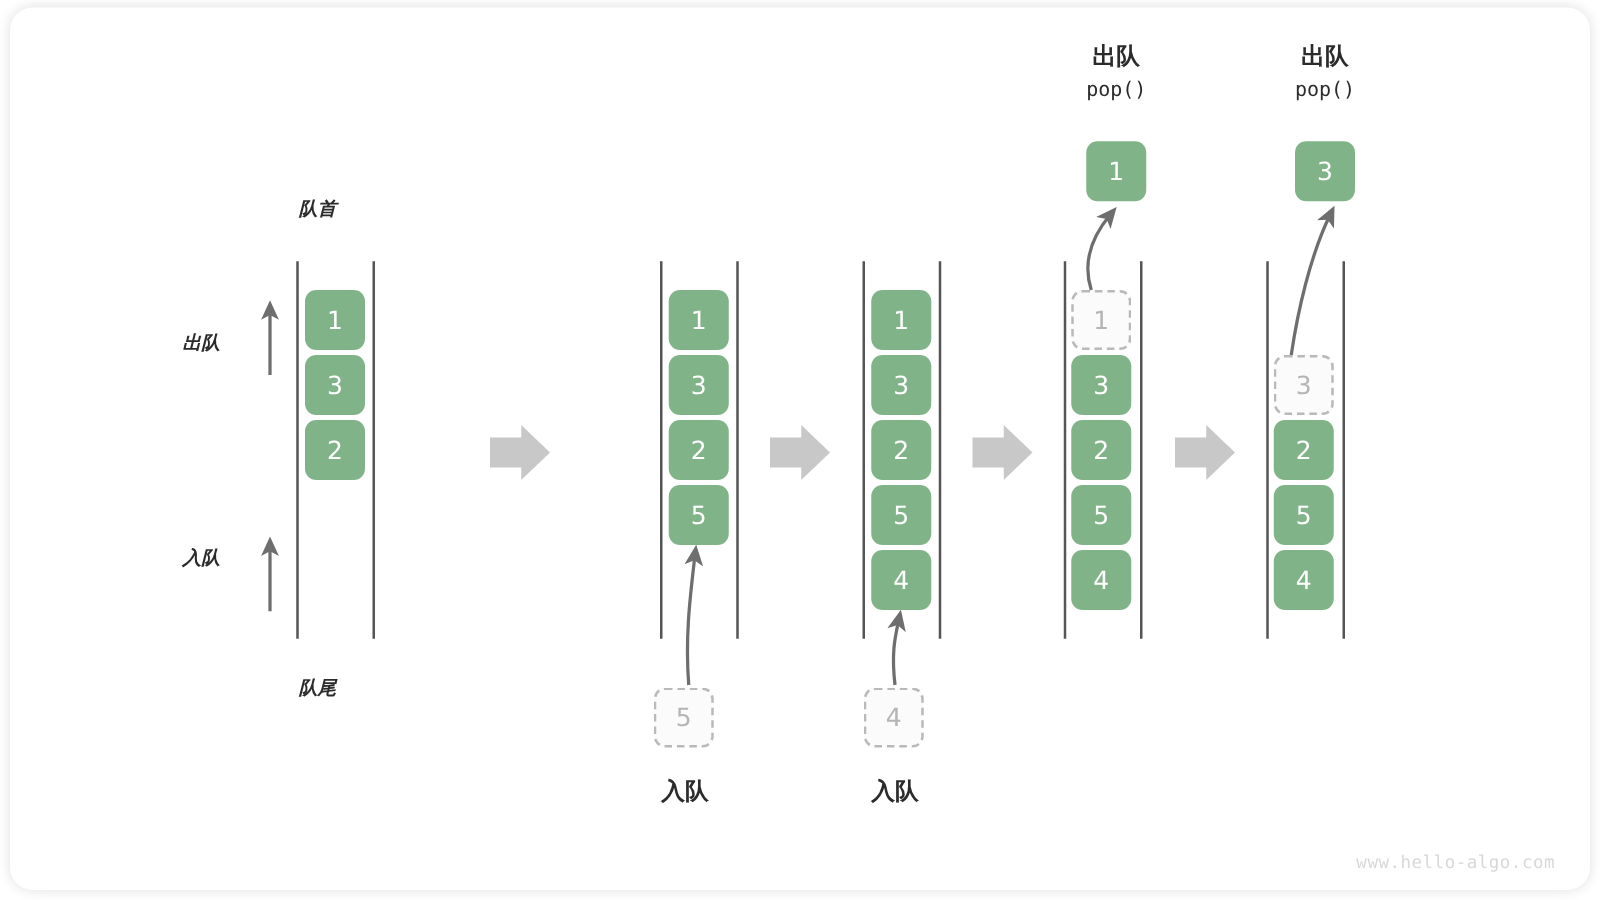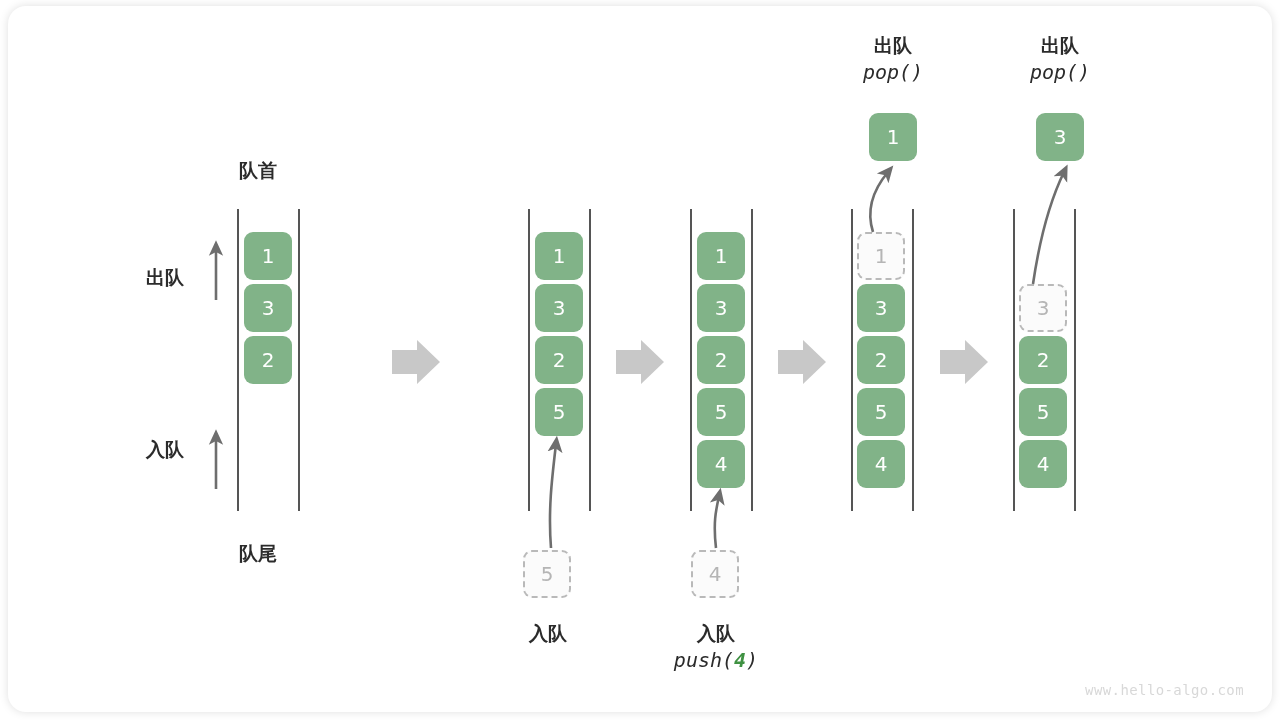--- a/index.html
+++ b/index.html
@@ -57,44 +57,44 @@
   }
   #title-badge .en {
     font-family: "DejaVu Sans Mono", "Liberation Mono", monospace;
     font-size: 23px;
     color: #3d3d3d;
   }
 
   
   .cap {
     position: absolute;
-    font-size: 19px;
+    font-size: 15px;
     font-weight: bold;
     color: #2b2b2b;
     white-space: nowrap;
+    font-style: italic;
   }
   .opcap {
     position: absolute;
     text-align: center;
     white-space: nowrap;
     color: #2b2b2b;
   }
   .opcap .l1 {
     font-size: 19px;
     font-weight: bold;
     line-height: 26px;
     display: block;
   }
   .opcap .l2 {
     font-family: "DejaVu Sans Mono", "Liberation Mono", monospace;
-    font-size: 20px;
+    font-size: 16px;
     line-height: 28px;
     display: block;
     color: #2b2b2b;
-    font-style: italic;
   }
   .opcap .l2 .num { color: #3f9142; font-weight: bold; }
 
   
   .rail {
     position: absolute;
     width: 2px;
     background: #555555;
   }
 
@@ -176,21 +176,20 @@
     <div class="rail" style="left:690px; top:209px; height:302px;"></div>
     <div class="rail" style="left:751px; top:209px; height:302px;"></div>
     <div class="cell" style="left:697px; top:232px;">1</div>
     <div class="cell" style="left:697px; top:284px;">3</div>
     <div class="cell" style="left:697px; top:336px;">2</div>
     <div class="cell" style="left:697px; top:388px;">5</div>
     <div class="cell" style="left:697px; top:440px;">4</div>
     <div class="cell ghost" style="left:691px; top:550px;">4</div>
     <div class="opcap" style="left:616px; top:620px; width:200px;">
       <span class="l1">入队</span>
-      <span class="l2"><span>push(</span><span class="num">4</span><span>)</span></span>
     </div>
   </div>
 
   <div>
     <div class="rail" style="left:851px; top:209px; height:302px;"></div>
     <div class="rail" style="left:912px; top:209px; height:302px;"></div>
     <div class="cell ghost" style="left:857px; top:232px;">1</div>
     <div class="cell" style="left:857px; top:284px;">3</div>
     <div class="cell" style="left:857px; top:336px;">2</div>
     <div class="cell" style="left:857px; top:388px;">5</div>

